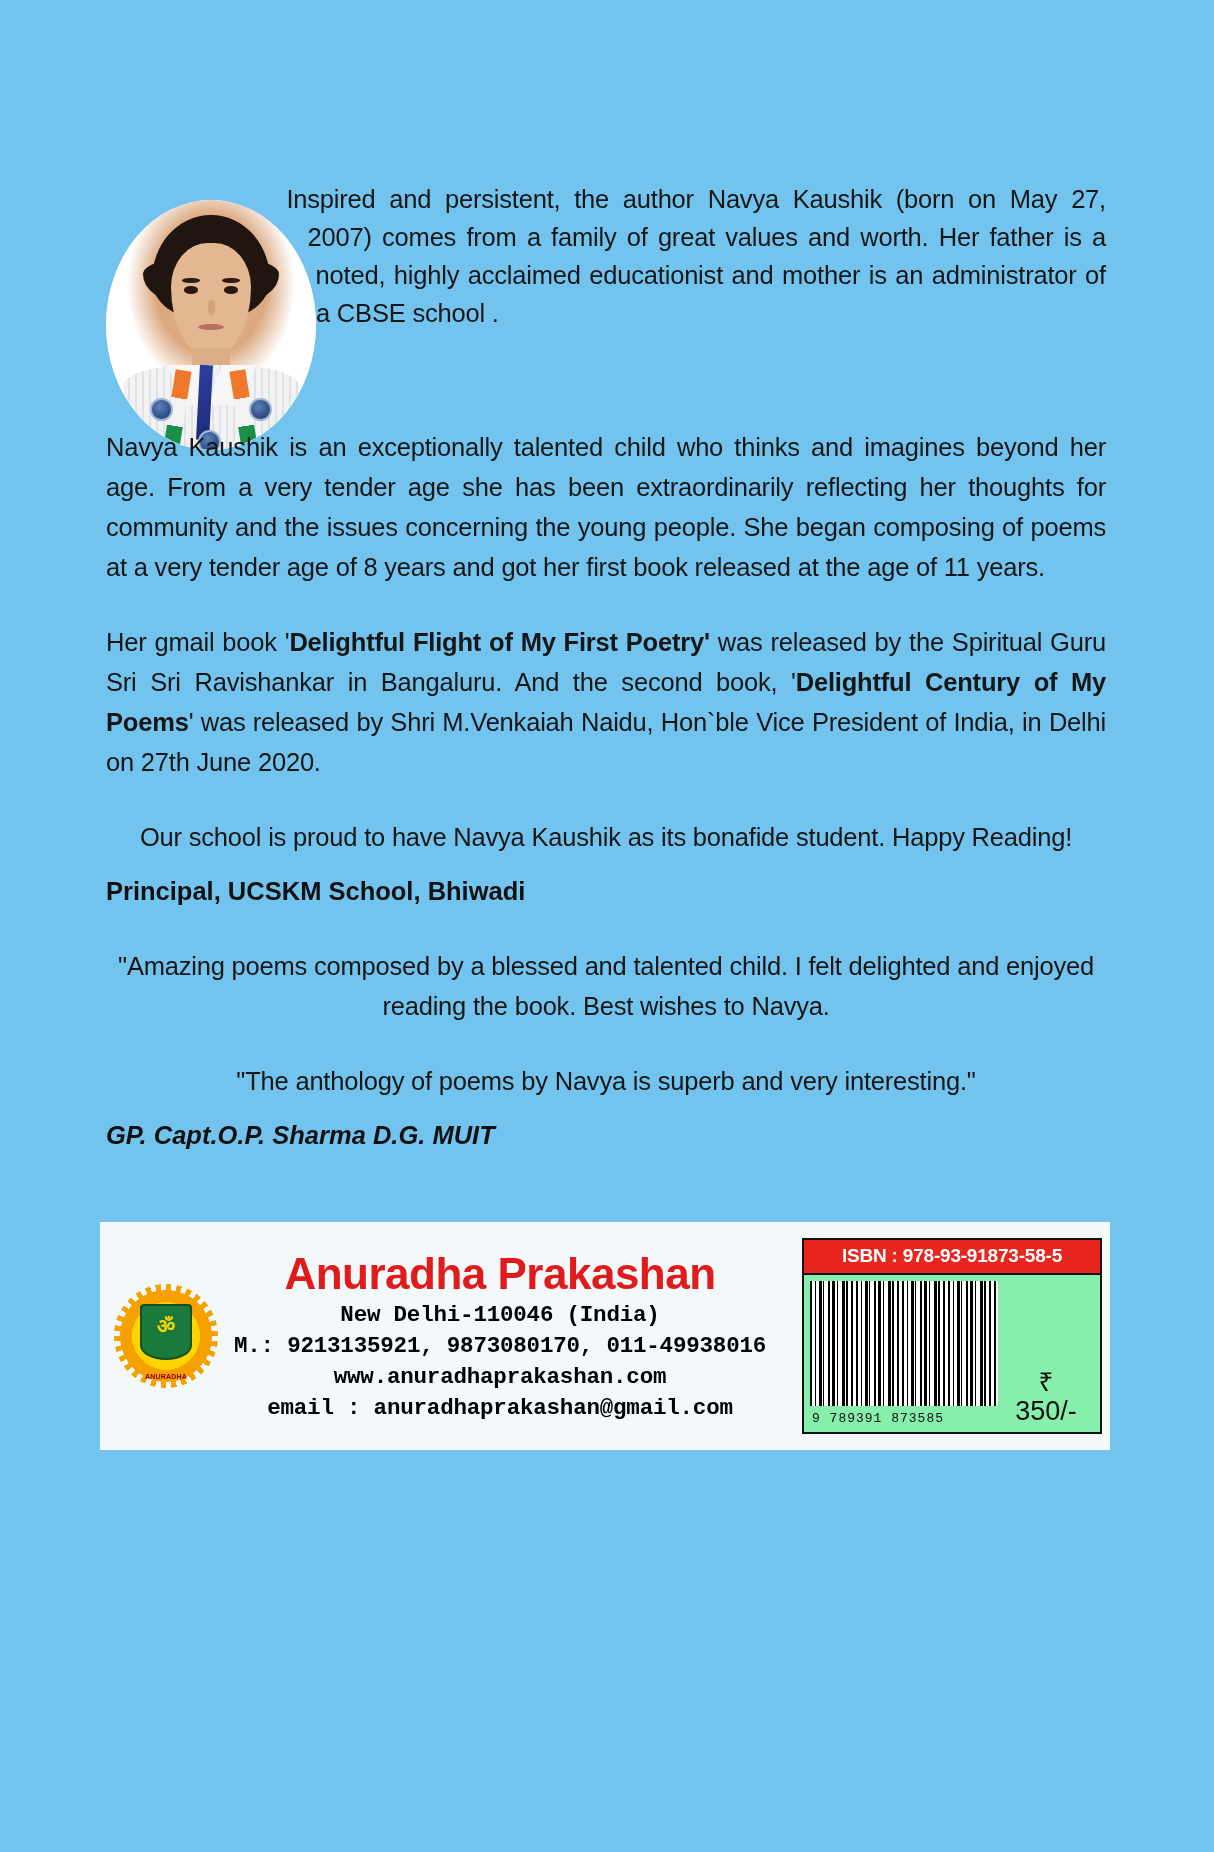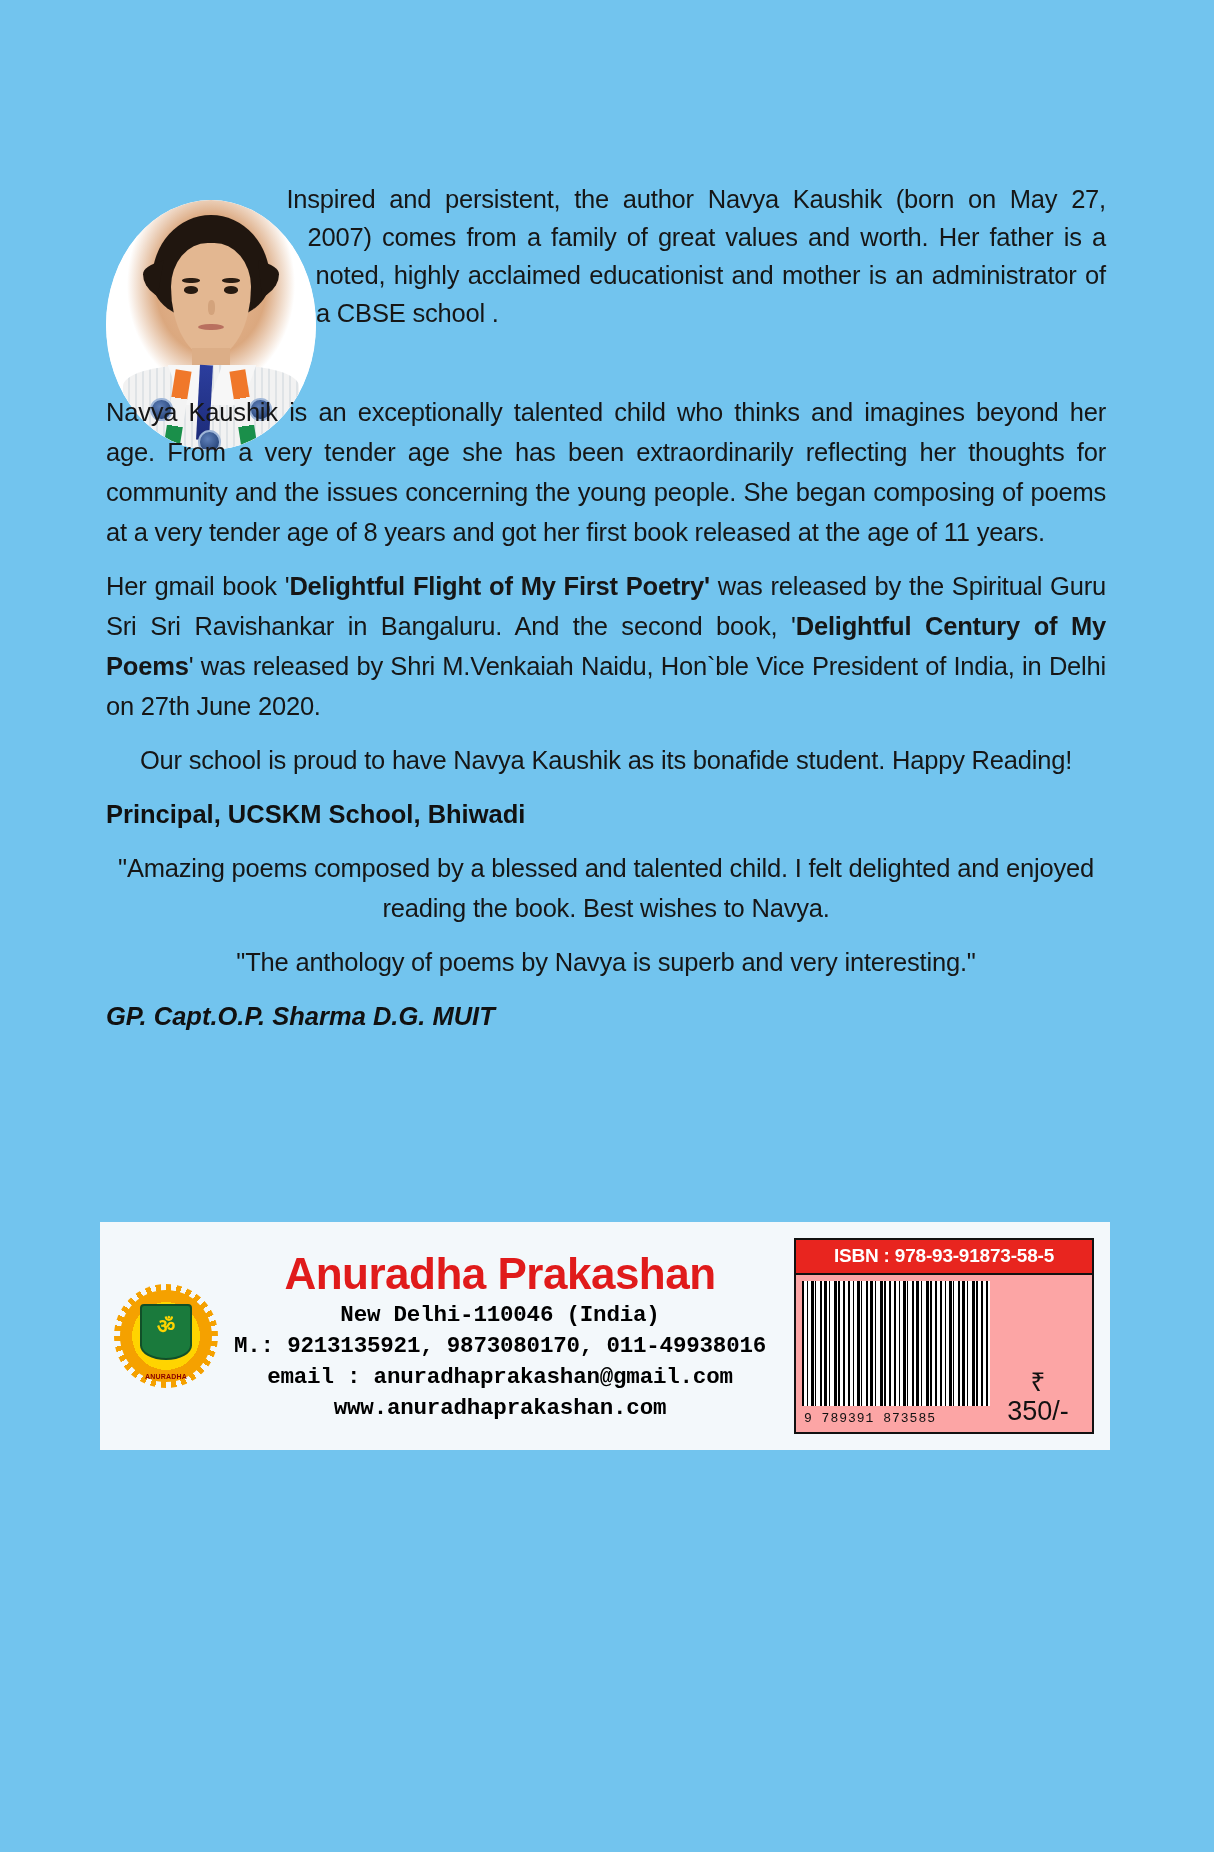--- a/index.html
+++ b/index.html
@@ -128,20 +128,21 @@
     top: 392px;
     width: 1000px;
   }
   p.para {
     font-size: 25.5px;
     line-height: 40px;
     color: #161616;
     text-align: justify;
     margin-bottom: 14px;
     letter-spacing: -0.2px;
+    margin-top: 35px;
   }
   p.para.last-left { text-align: center; }
   .b { font-weight: bold; }
   .credit-bold {
     font-size: 25.5px;
     line-height: 40px;
     font-weight: bold;
     color: #111;
     margin-bottom: 14px;
   }
@@ -252,23 +253,23 @@
     font-size: 22.5px;
     font-weight: bold;
     color: #000000;
     line-height: 31px;
     letter-spacing: -0.2px;
     font-family: Liberation Mono, monospace;
   }
 
   .isbn-block {
     flex: 0 0 300px;
-    margin: 16px 14px 16px 8px;
+    margin: 16px 14px 16px 16px;
     border: 2px solid #111;
-    background: #fca5a5;
+    background: #86efac;
     position: relative;
     display: flex;
     flex-direction: column;
   }
   .isbn-bar {
     background: #e8251f;
     color: #fff;
     font-size: 19px;
     font-weight: bold;
     text-align: center;
@@ -370,22 +371,22 @@
       <div class="logo">
         <div class="rays"></div>
         <div class="sun"></div>
         <div class="emblem">ॐ</div>
         <div class="ribbon-text">ANURADHA</div>
       </div>
       <div class="pub-info">
         <div class="pub-name">Anuradha Prakashan</div>
         <div class="pub-line">New Delhi-110046 (India)</div>
         <div class="pub-line">M.: 9213135921, 9873080170, 011-49938016</div>
+        <div class="pub-line">www.anuradhaprakashan.com</div>
         <div class="pub-line">email : anuradhaprakashan@gmail.com</div>
-        <div class="pub-line">www.anuradhaprakashan.com</div>
       </div>
     </div>
 
     <div class="isbn-block">
       <div class="isbn-bar">ISBN : 978-93-91873-58-5</div>
       <div class="barcode-area">
         <div class="bars"></div>
         <div class="price-col">
           <div class="rupee">₹</div>
           <div class="price">350/-</div>

